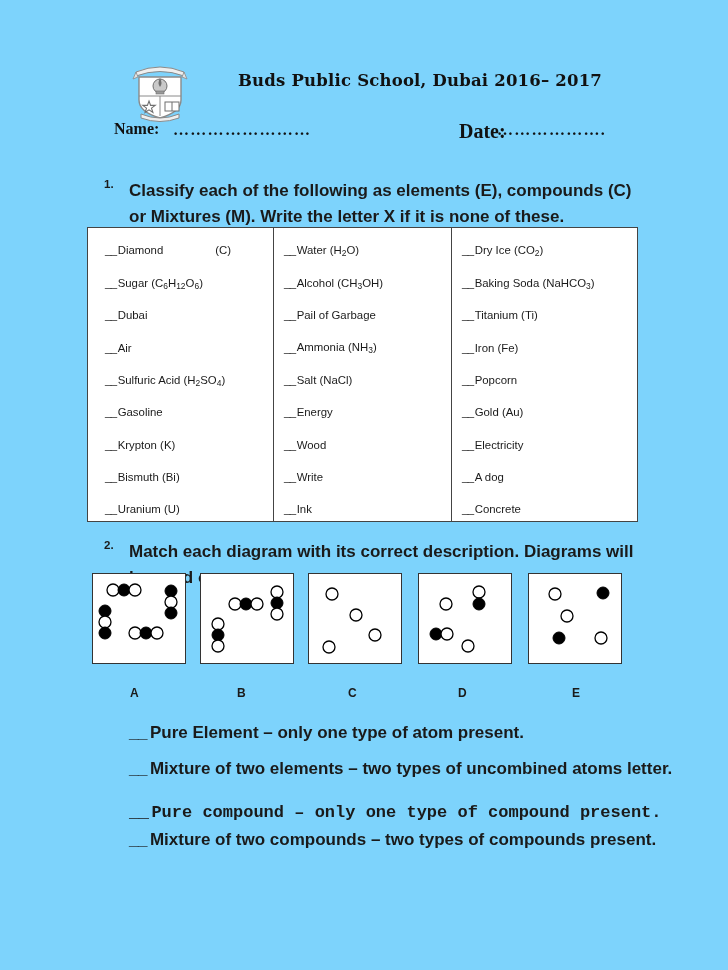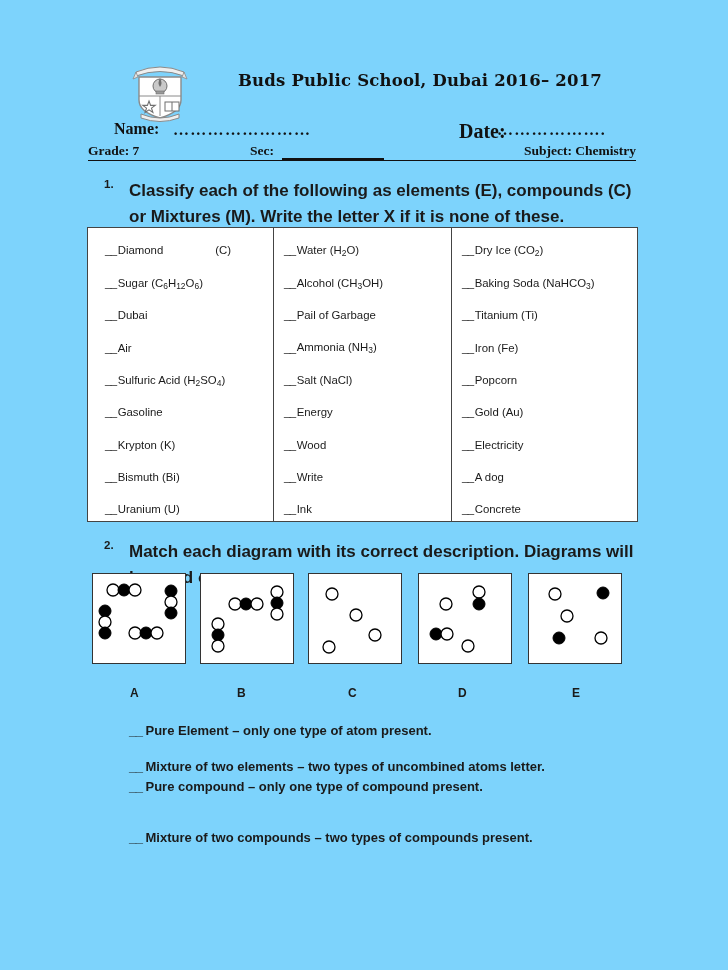--- a/index.html
+++ b/index.html
@@ -269,21 +269,21 @@
   
   .descs {
     position: absolute;
     left: 0;
     top: 723px;
     width: 728px;
   }
   .desc {
     position: absolute;
     left: 129px;
-    font-size: 13px;
+    font-size: 17px;
     font-weight: bold;
     color: #1a1a1a;
     white-space: nowrap;
   }
   .desc .blank { letter-spacing: -0.5px; margin-right: 3px; }
 </style>
 </head>
 <body>
 
 <div class="page">
@@ -320,27 +320,20 @@
     </div>
   </div>
 
   <div class="namedate-row">
     <span class="lbl-name">Name:</span>
     <span class="dots-name">……………………</span>
     <span class="lbl-date">Date:</span>
     <span class="dots-date">……………….</span>
   </div>
 
-  <div class="graderow">
-    <span class="lbl-grade">Grade: 7</span>
-    <span class="lbl-sec">Sec:</span>
-    <span class="sec-underline"></span>
-    <span class="lbl-subject">Subject: Chemistry</span>
-    <span class="rule"></span>
-  </div>
 
   <div class="q1">
     <span class="qnum">1.</span>
     <span class="qtext">Classify each of the following as elements (E), compounds (C) or Mixtures (M).  Write the letter X if it is none of these.</span>
   </div>
 
   <div class="table" id="classify-table">
       <div class="tcol c1">
         <div class="titem">
           <span class="blank">__</span>
@@ -524,17 +517,17 @@
   <div class="dlabels" id="diagram-labels">
       <span class="dlabel" style="left: 130px;">A</span>
       <span class="dlabel" style="left: 237px;">B</span>
       <span class="dlabel" style="left: 348px;">C</span>
       <span class="dlabel" style="left: 458px;">D</span>
       <span class="dlabel" style="left: 572px;">E</span>
     </div>
   <div class="descs" id="description-list">
       <div class="desc" style="top: 0px;"><span class="blank">__</span><span>Pure Element – only one type of atom present.</span></div>
       <div class="desc" style="top: 35.5px;"><span class="blank">__</span><span>Mixture of two elements – two types of uncombined atoms letter.</span></div>
-      <div class="desc" style="top: 56px;"><span class="blank">__</span><span>Pure compound – only one type of compound present.</span></div>
+      <div class="desc" style="top: 80px; font-family: Liberation Mono, monospace;"><span class="blank">__</span><span>Pure compound – only one type of compound present.</span></div>
       <div class="desc" style="top: 106.5px;"><span class="blank">__</span><span>Mixture of two compounds – two types of compounds present.</span></div>
     </div>
 
 </div>
 
 </body></html>

